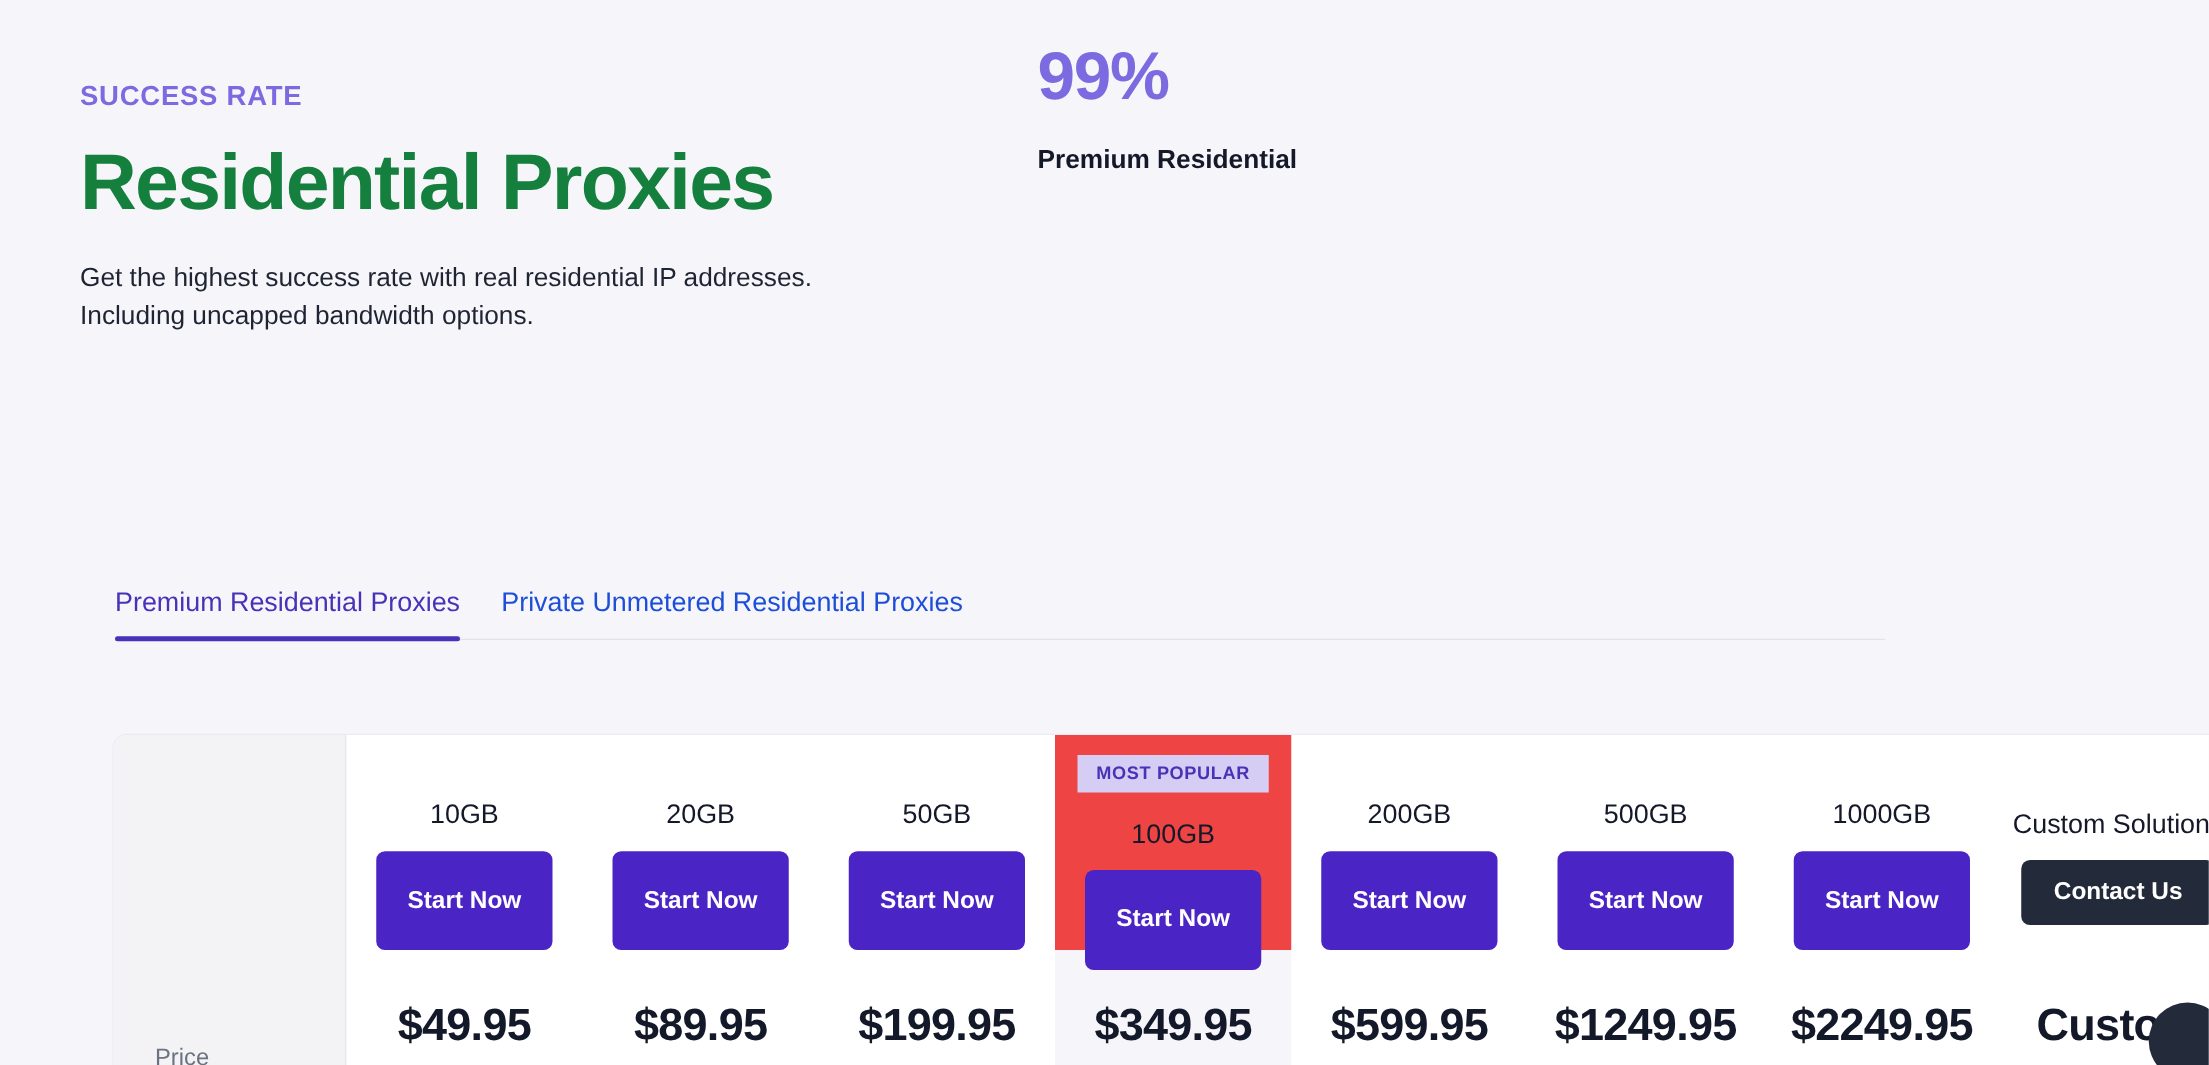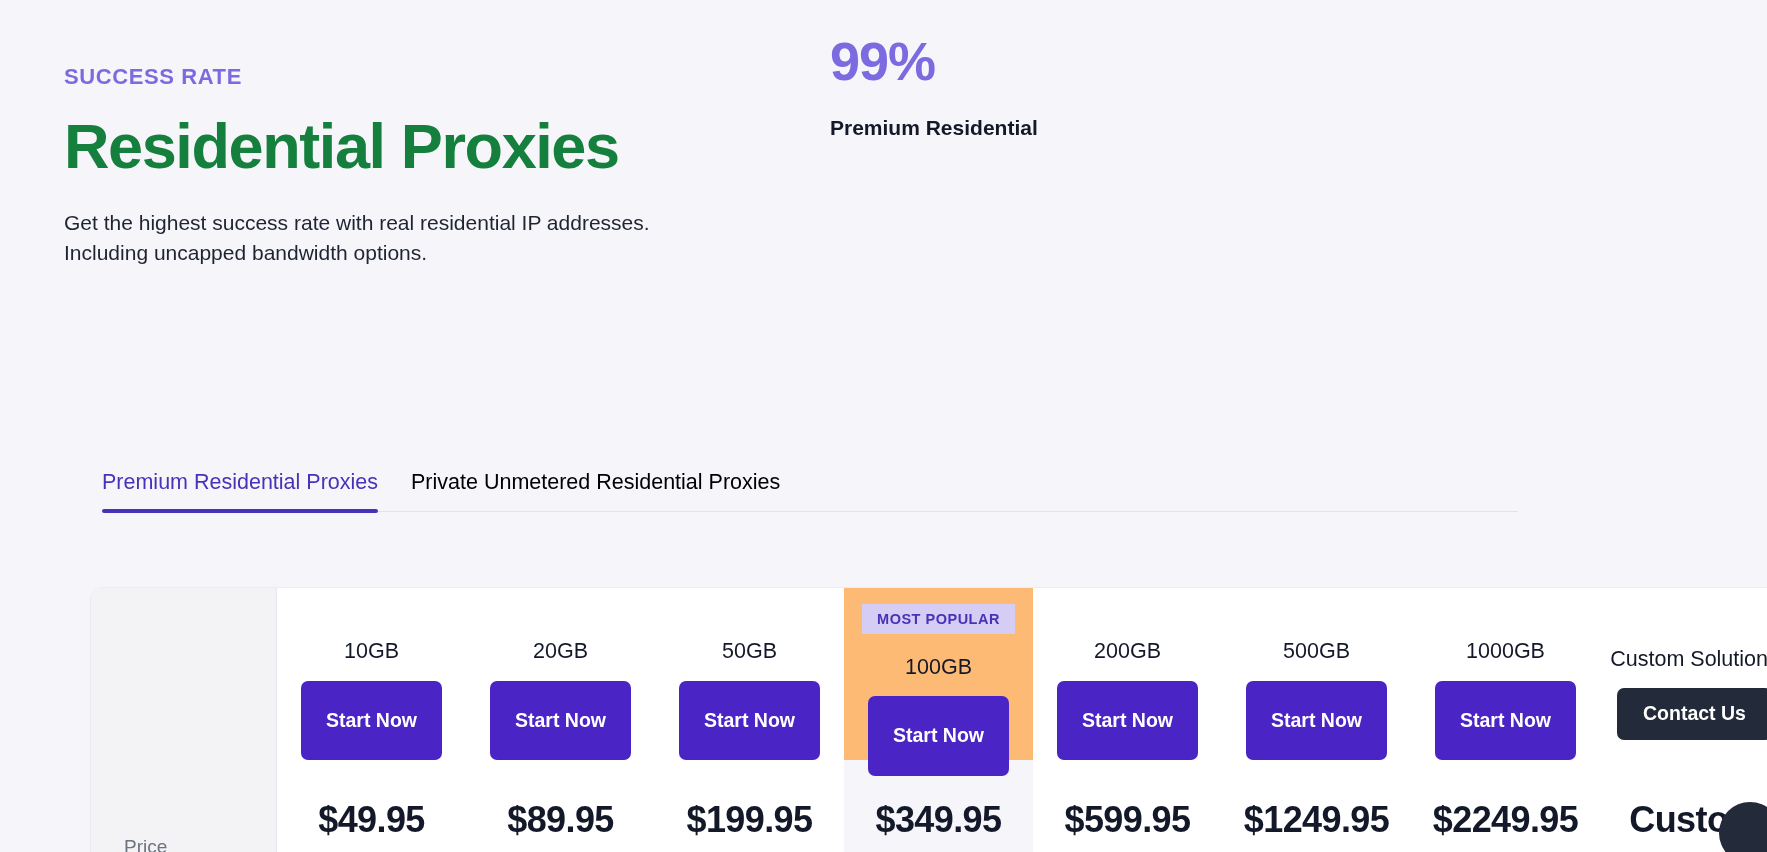--- a/index.html
+++ b/index.html
@@ -82,37 +82,37 @@
   .stat-label {
     margin-top: 24px;
     font-size: 21px;
     font-weight: 700;
     color: #14192a;
   }
 
   
   .tabs-wrap {
     position: absolute;
-    left: 12px;
+    left: 2px;
     top: 470px;
     width: 1544px;
   }
 
   .tabs {
     display: flex;
     align-items: flex-end;
     padding-left: 90px;
     position: relative;
   }
 
   .tab {
     font-size: 21.5px;
     padding: 0 0 18px 0;
     margin-right: 33px;
-    color: #000000;
+    color: #1d4ed8;
     background: none;
     border: none;
     font-family: inherit;
     cursor: pointer;
     position: relative;
     white-space: nowrap;
   }
 
   .tab.active {
     color: #4a32b8;
@@ -178,21 +178,21 @@
     flex: 1 1 0;
     min-width: 0;
     display: flex;
     flex-direction: column;
     align-items: center;
     justify-content: flex-start;
     padding-top: 16px;
     position: relative;
   }
 
-  .plan-cell.featured { background: #fdba74; }
+  .plan-cell.featured { background: #ef4444; }
 
   .badge {
     background: #d5cdf3;
     color: #4a32b8;
     font-size: 14.5px;
     font-weight: 700;
     letter-spacing: 0.5px;
     padding: 7px 15px;
     white-space: nowrap;
   }

